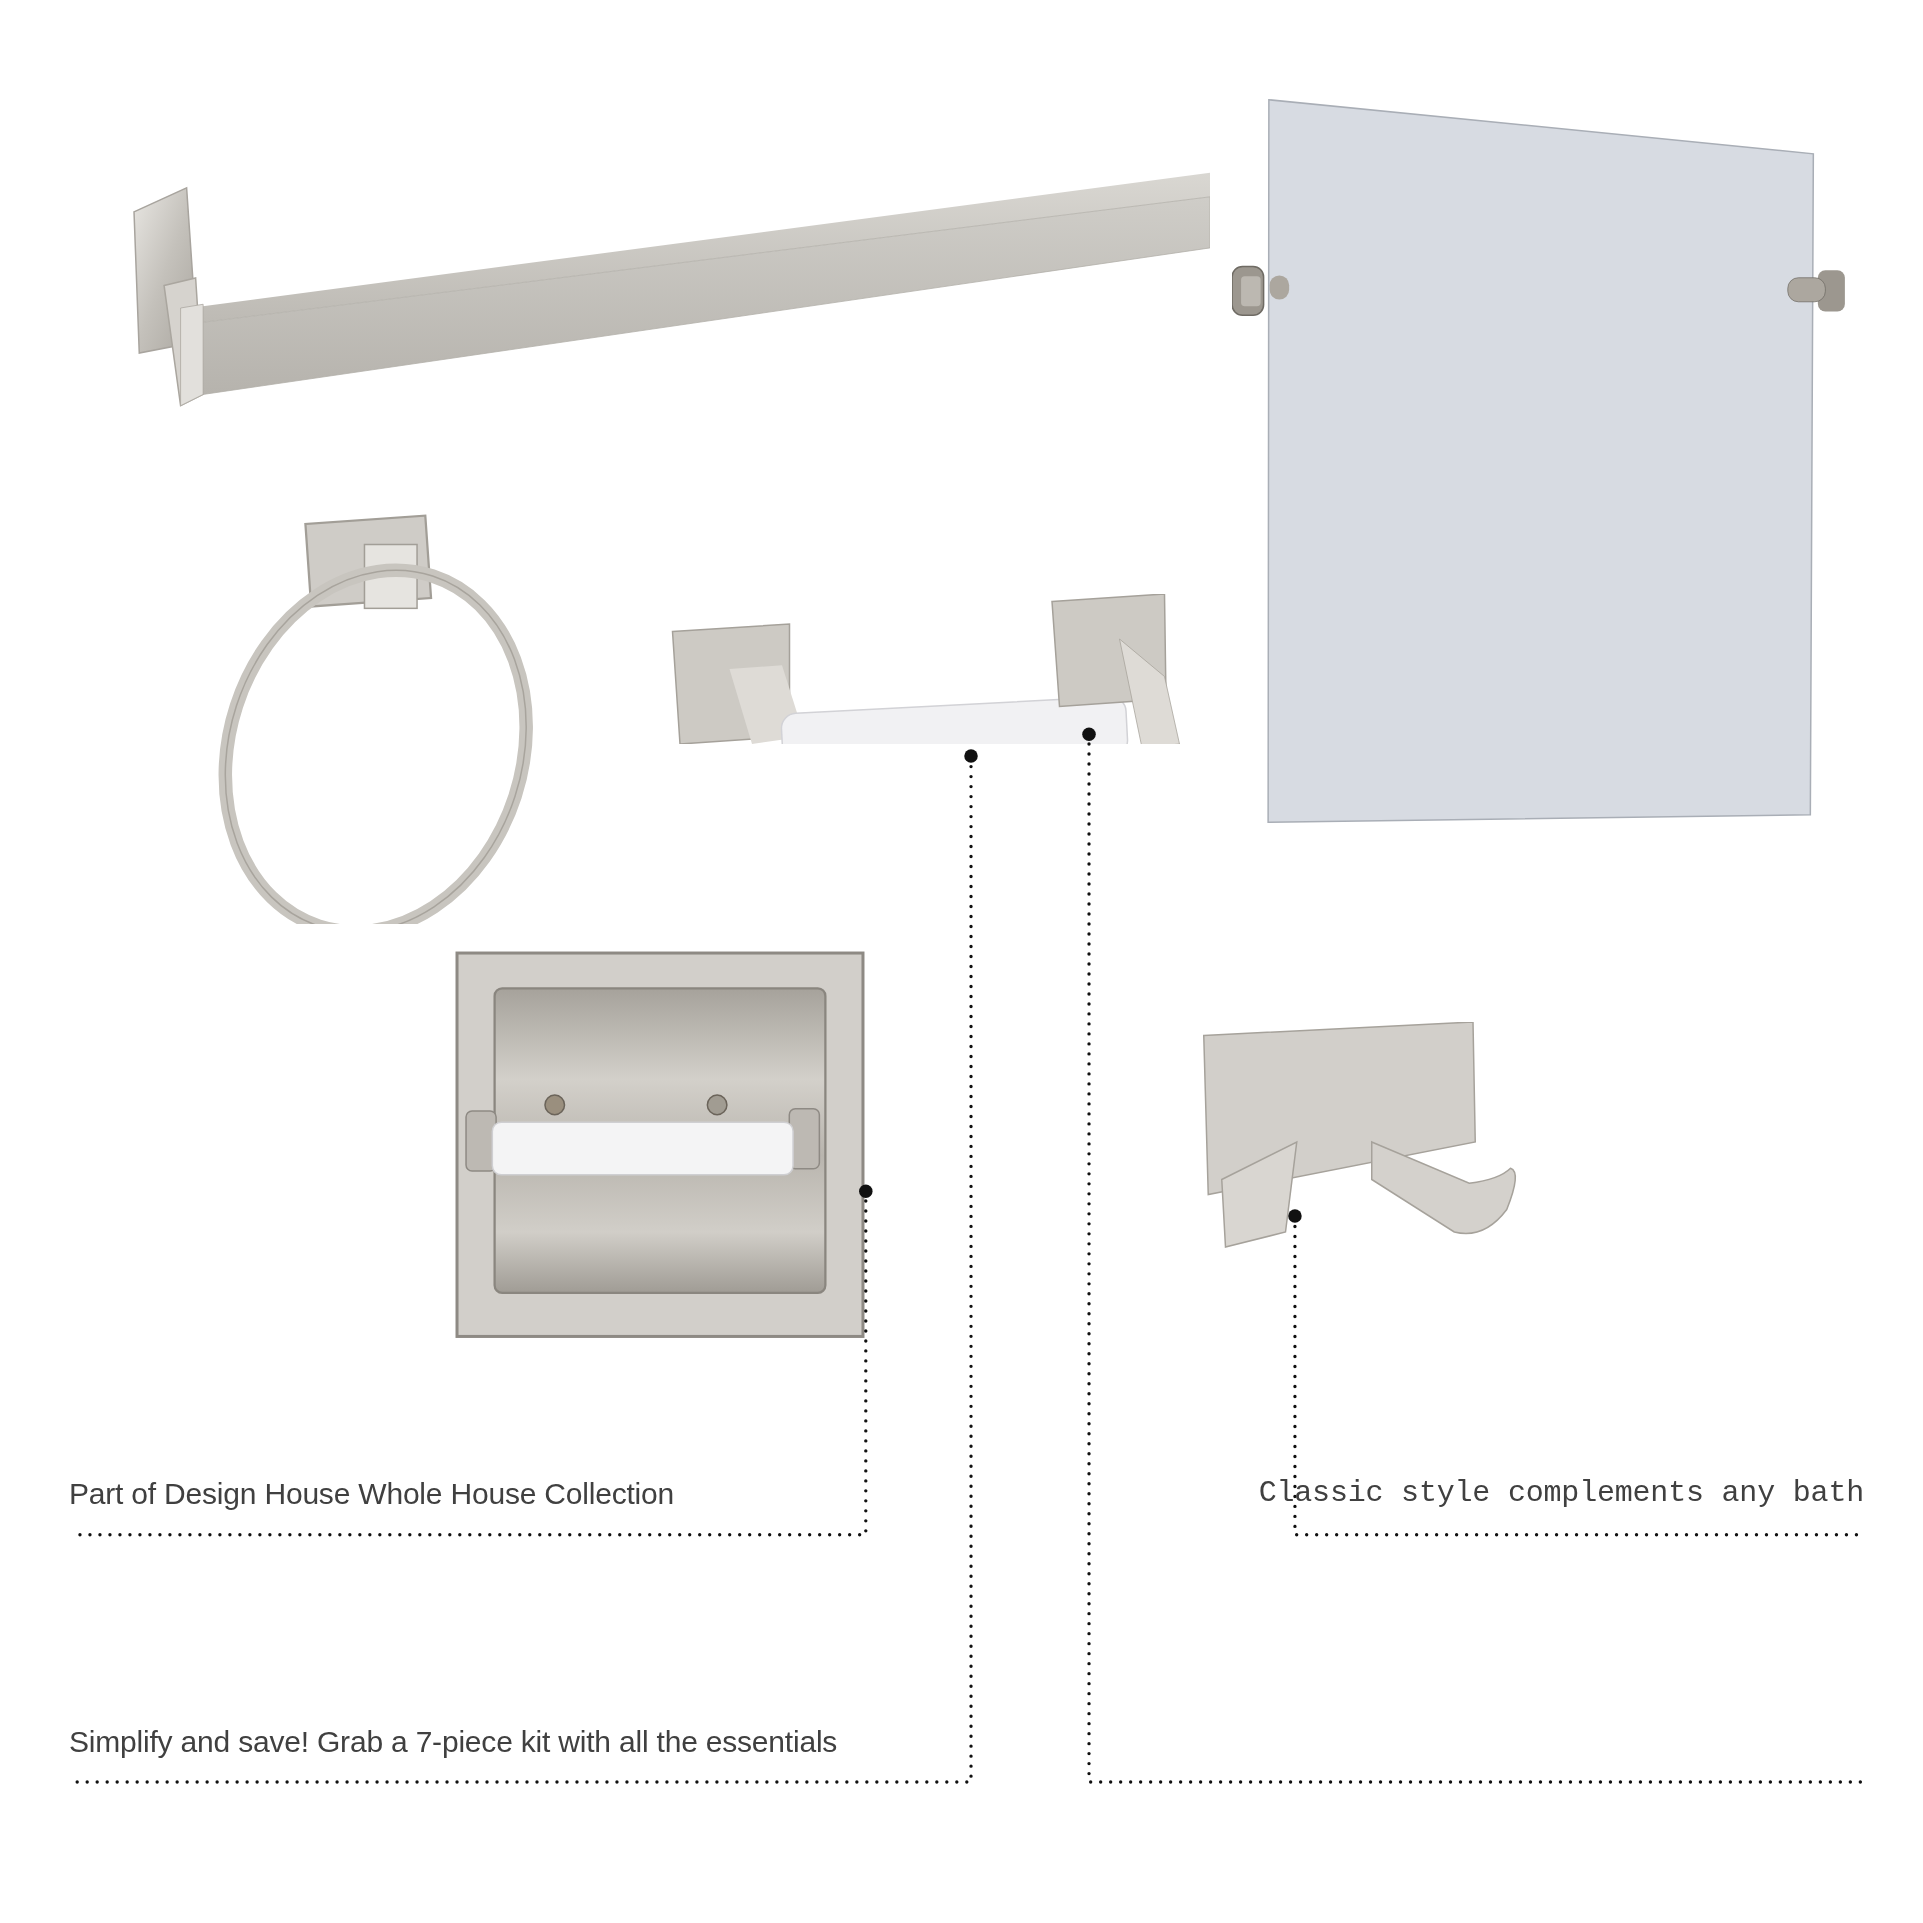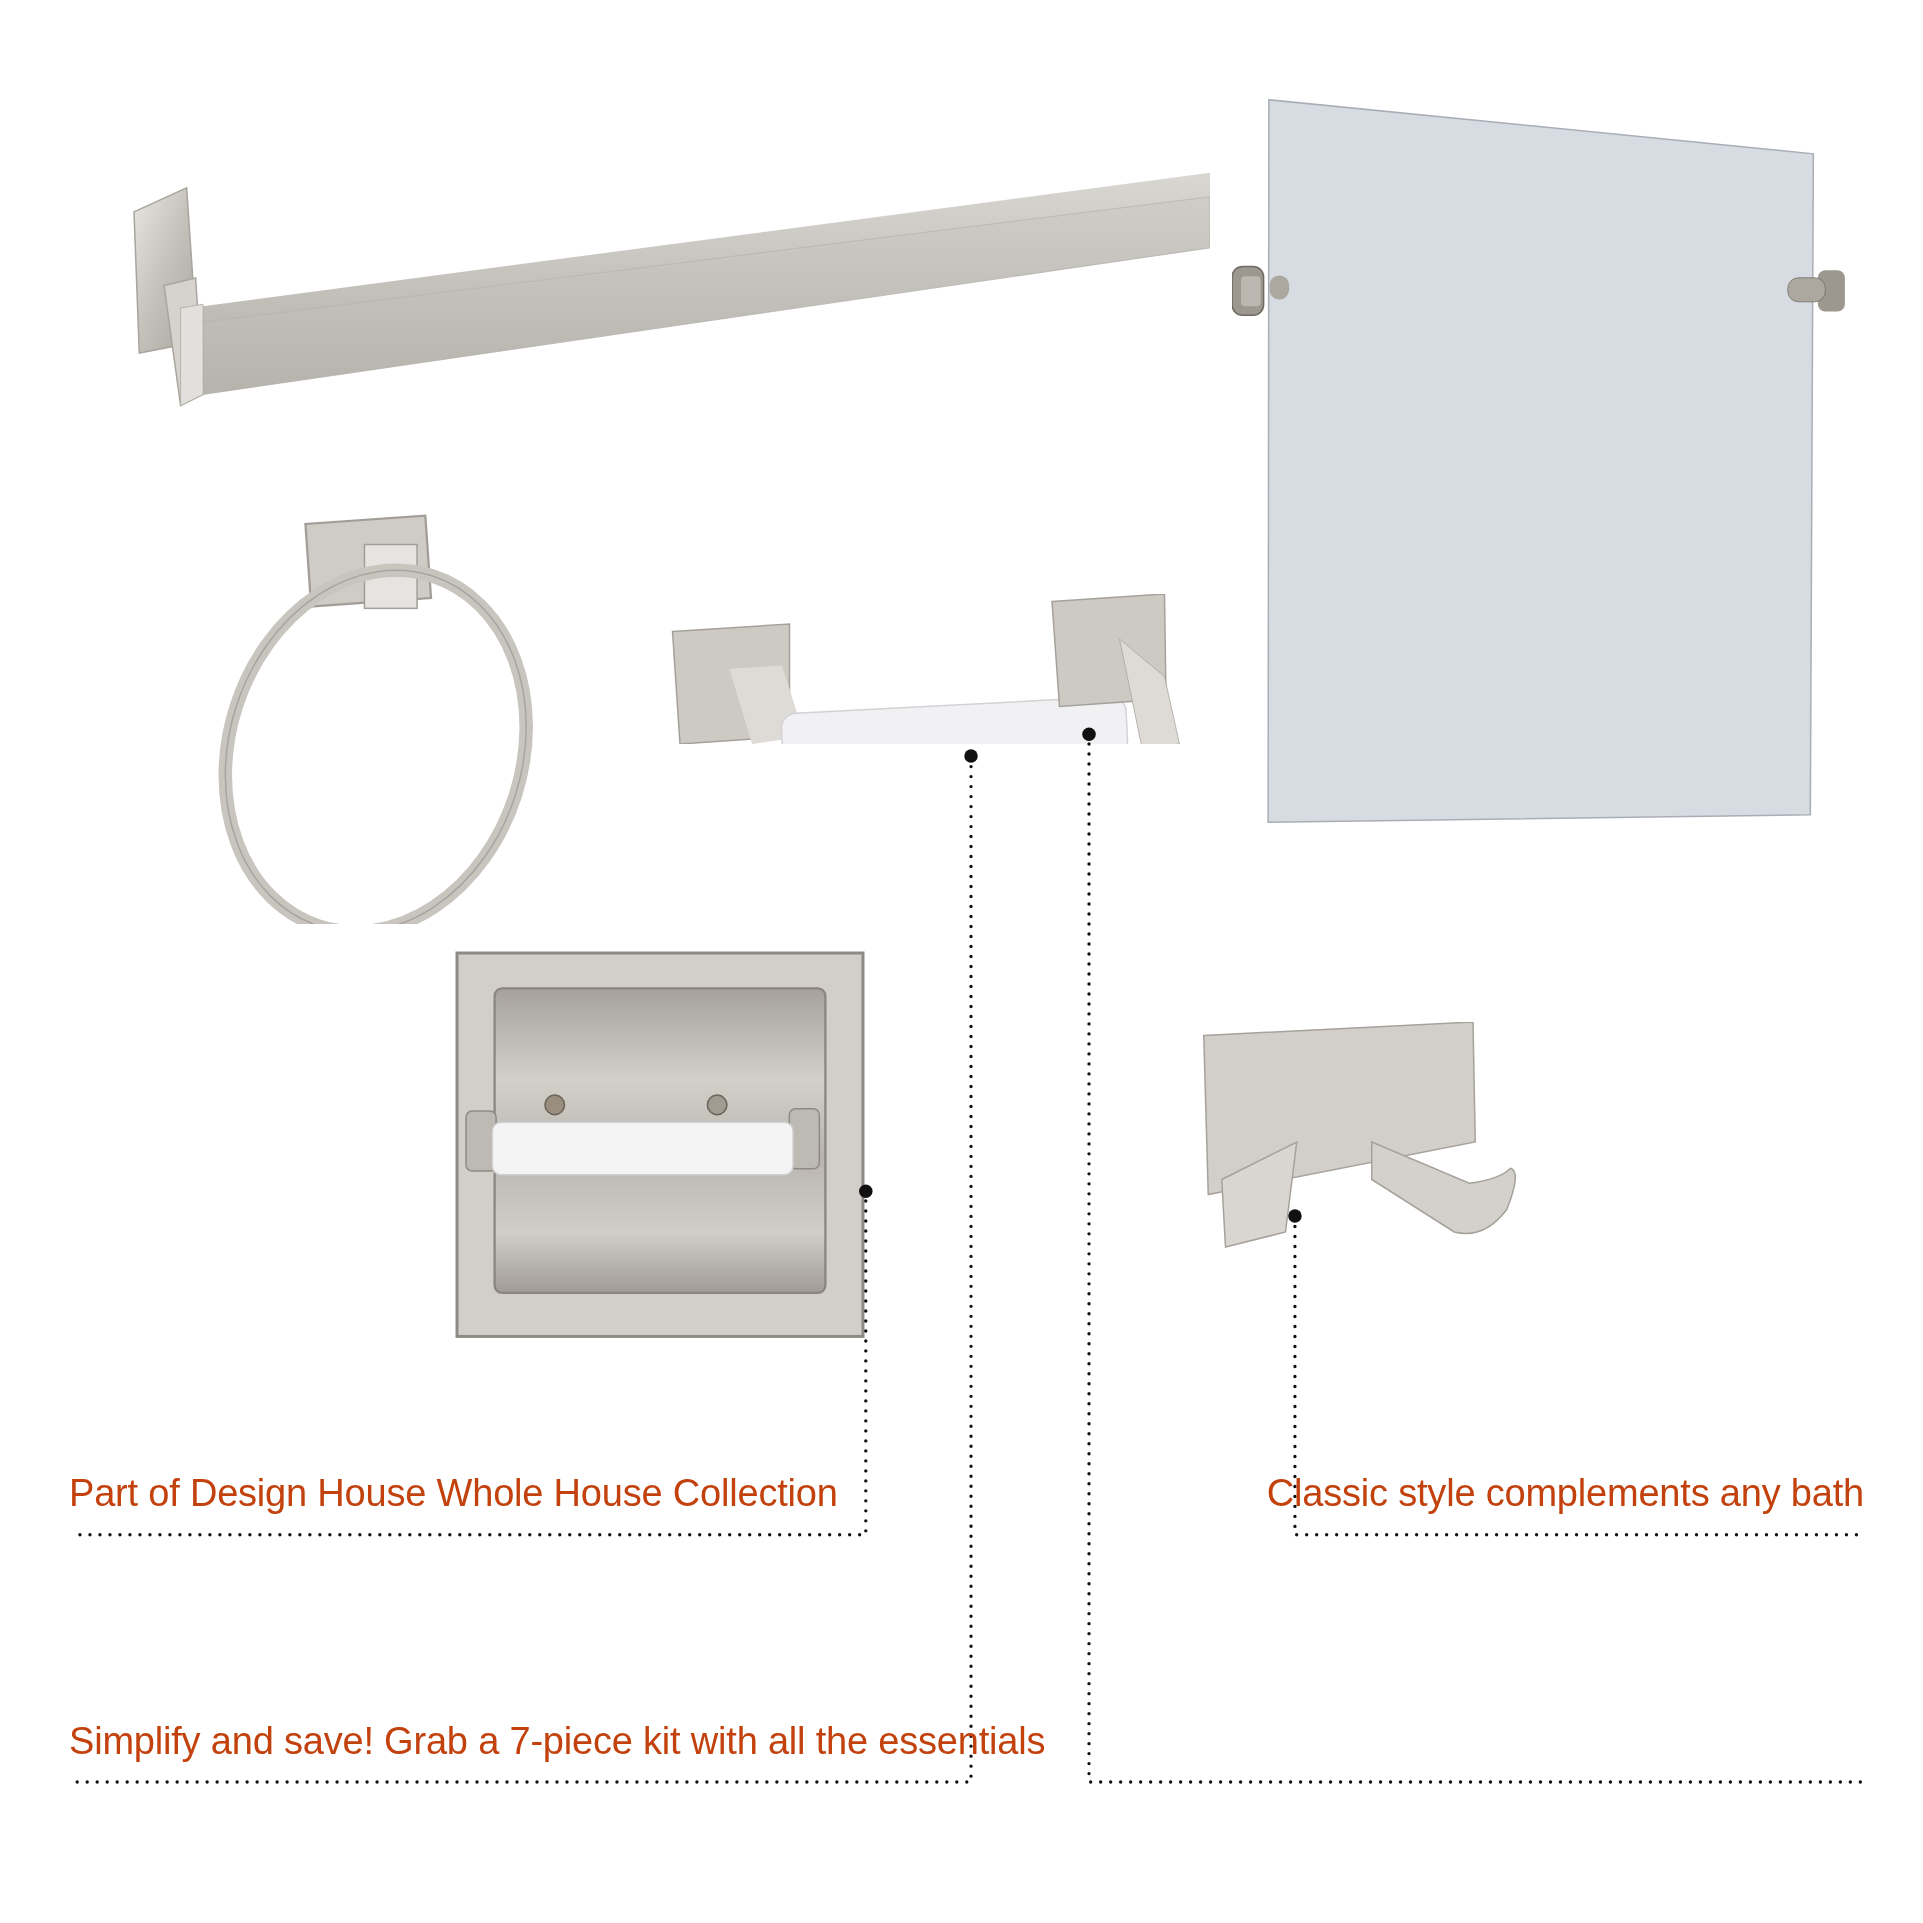--- a/index.html
+++ b/index.html
@@ -1,19 +1,19 @@
 <!DOCTYPE html>
 <html style="font-size:12px"><head>
 <meta charset="utf-8">
 <style>
   html, body { margin: 0; padding: 0; background: #ffffff; }
   body { width: 1924px; height: 1924px; position: relative; overflow: hidden;
          font-family: "Liberation Sans", "DejaVu Sans", sans-serif; color: #111; }
   .product { position: absolute; }
-  .caption { position: absolute; font-size: 38px; line-height: 41px; color: #c2410c; white-space: nowrap; letter-spacing: -0.2px; }
+  .caption { position: absolute; font-size: 30px; line-height: 41px; color: #404040; white-space: nowrap; letter-spacing: -0.2px; }
   .caption.right { text-align: right; }
   svg.overlay { position: absolute; left: 0; top: 0; width: 1924px; height: 1924px; pointer-events: none; }
 </style>
 </head>
 <body>
 
 <div class="product" style="left:128px;top:165px;width:1082px;height:271px;">
   <svg width="1082" height="271" viewBox="0 0 1440 360">
     <defs>
       <linearGradient id="barTop" x1="0" y1="0" x2="0" y2="1">
@@ -106,17 +106,17 @@
   </g>
   <g stroke="#111111" stroke-width="4.5" stroke-linecap="round" stroke-dasharray="0 13.3" fill="none">
     <path d="M1152,1598 L1152,2042 L100,2042"></path>
     <path d="M1292,1020 L1292,2371 L100,2371"></path>
     <path d="M1449,990 L1449,2371 L2480,2371"></path>
     <path d="M1723,1632 L1723,2042 L2480,2042"></path>
   </g>
 </svg>
 
 <div class="caption" style="left:69px;top:1473px;">Part of Design House Whole House Collection</div>
-<div class="caption right" style="right:60px;top:1473px;">Classic style complements any bath</div>
+<div class="caption right" style="right:60px;top:1473px;font-family:Liberation Mono, monospace;">Classic style complements any bath</div>
 <div class="caption" style="left:69px;top:1721px;">Simplify and save! Grab a 7-piece kit with all the essentials</div>
 <div class="caption right" style="right:60px;top:1638px;">
 </div>
 
 
 </body></html>

